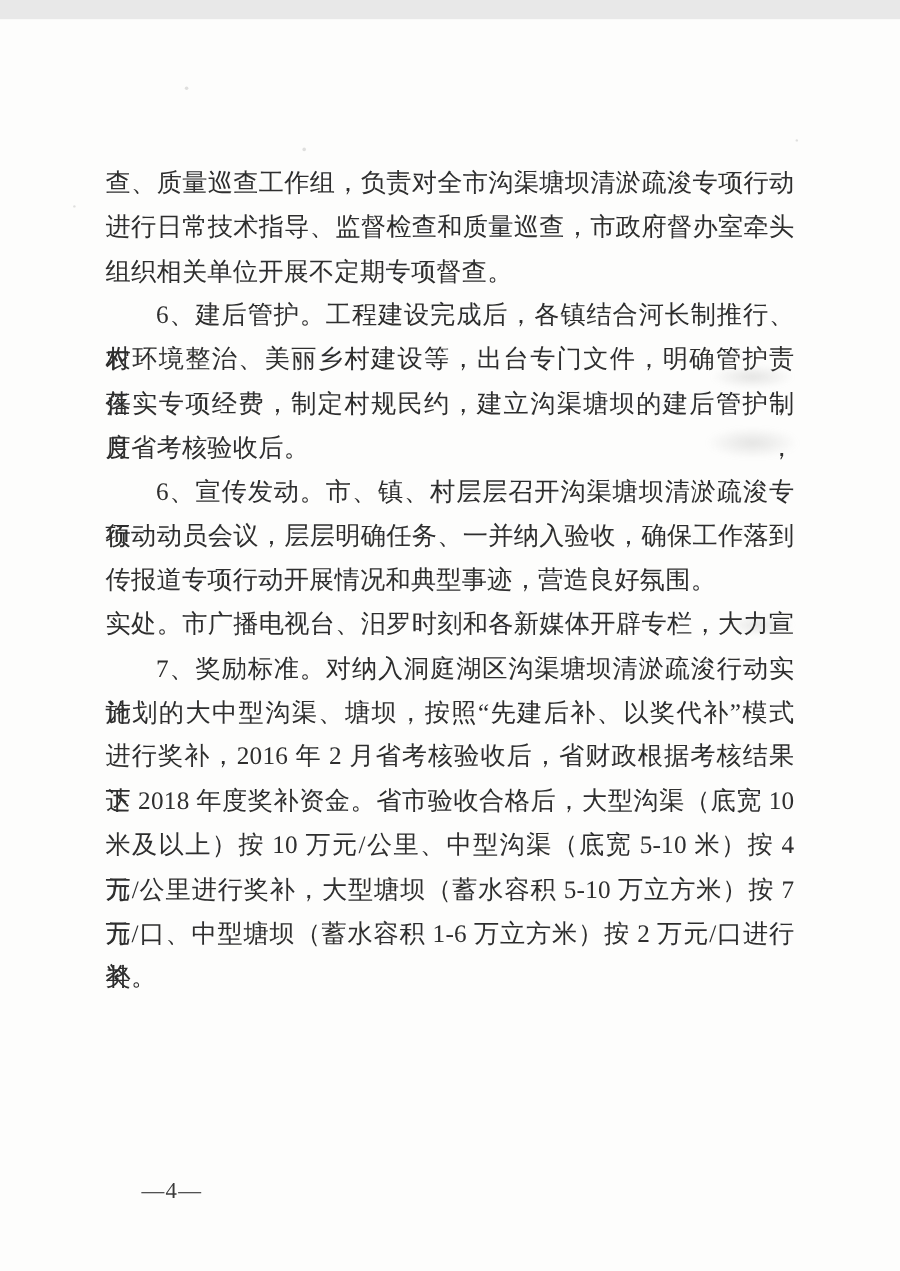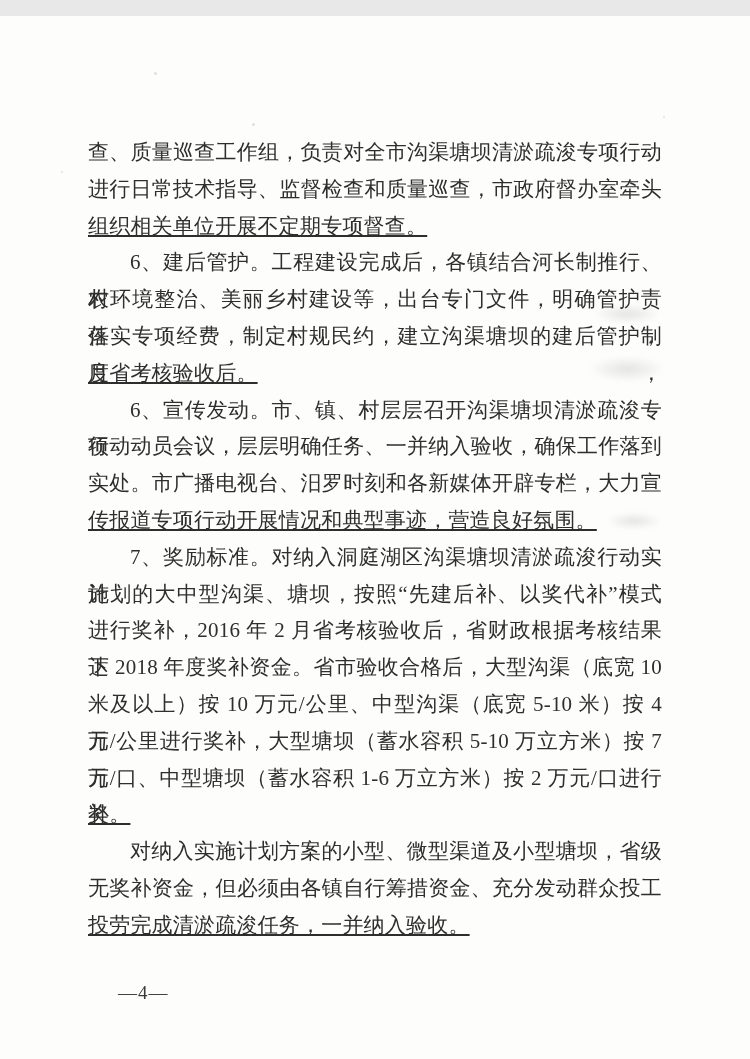--- a/index.html
+++ b/index.html
@@ -28,21 +28,20 @@
     line-height: 36.8px;
     height: 36.8px;
     text-align: justify;
     text-align-last: justify;
     text-justify: inter-ideograph;
     letter-spacing: 0.2px;
     white-space: normal;
   }
   .line.last {
     text-align-last: left;
-    text-decoration: underline;
   }
   .line.indent {
     text-indent: 42px;
   }
   .page-number {
     position: absolute;
     left: 118px;
     top: 966px;
     font-size: 19px;
     letter-spacing: 1px;
@@ -95,38 +94,33 @@
     <div class="para">
       <div class="line indent">6、建后管护。工程建设完成后，各镇结合河长制推行、农</div>
       <div class="line">村环境整治、美丽乡村建设等，出台专门文件，明确管护责任，</div>
       <div class="line">落实专项经费，制定村规民约，建立沟渠塘坝的建后管护制度，</div>
       <div class="line last">月省考核验收后。</div>
     </div>
 
     <div class="para">
       <div class="line indent">6、宣传发动。市、镇、村层层召开沟渠塘坝清淤疏浚专项</div>
       <div class="line">行动动员会议，层层明确任务、一并纳入验收，确保工作落到</div>
+      <div class="line last">传报道专项行动开展情况和典型事迹，营造良好氛围。</div>
       <div class="line">实处。市广播电视台、汨罗时刻和各新媒体开辟专栏，大力宣</div>
-      <div class="line last">传报道专项行动开展情况和典型事迹，营造良好氛围。</div>
     </div>
 
     <div class="para">
       <div class="line indent">7、奖励标准。对纳入洞庭湖区沟渠塘坝清淤疏浚行动实施</div>
       <div class="line">计划的大中型沟渠、塘坝，按照“先建后补、以奖代补”模式</div>
       <div class="line">进行奖补，2016 年 2 月省考核验收后，省财政根据考核结果下</div>
       <div class="line">达 2018 年度奖补资金。省市验收合格后，大型沟渠（底宽 10</div>
       <div class="line">米及以上）按 10 万元/公里、中型沟渠（底宽 5-10 米）按 4 万</div>
       <div class="line">元/公里进行奖补，大型塘坝（蓄水容积 5-10 万立方米）按 7 万</div>
       <div class="line">元/口、中型塘坝（蓄水容积 1-6 万立方米）按 2 万元/口进行奖</div>
       <div class="line last">补。</div>
     </div>
 
-    <div class="para">
-      <div class="line indent">对纳入实施计划方案的小型、微型渠道及小型塘坝，省级</div>
-      <div class="line">无奖补资金，但必须由各镇自行筹措资金、充分发动群众投工</div>
-      <div class="line last">投劳完成清淤疏浚任务，一并纳入验收。</div>
-    </div>
 
   </div>
 
   <div class="page-number">—4—</div>
 
 </div>
 
 </body></html>

